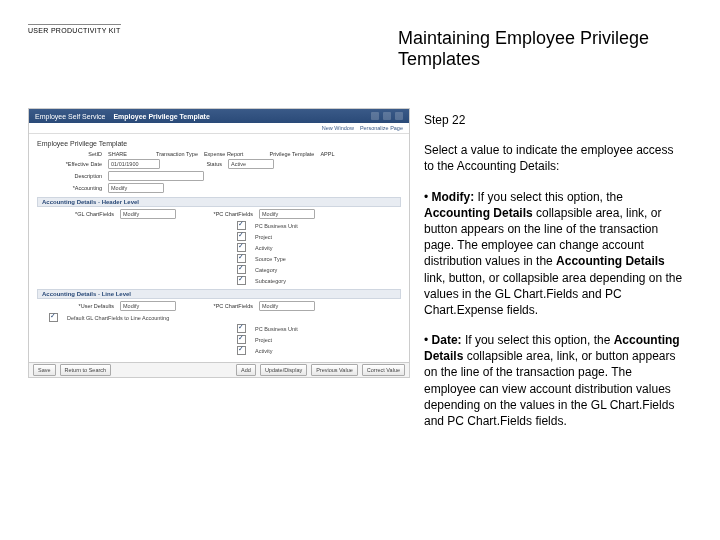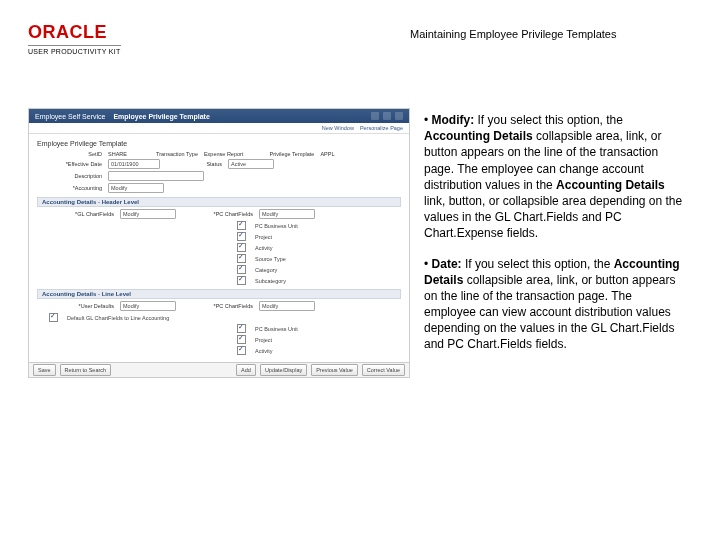--- a/index.html
+++ b/index.html
@@ -29,22 +29,22 @@
     font-size: 7px;
     letter-spacing: 0.3px;
     color: #000;
     border-top: 1px solid #888;
     margin-top: 2px;
     padding-top: 2px;
   }
   .doc-title {
     position: absolute;
     top: 28px;
-    left: 410px;
-    font-size: 11px;
+    left: 398px;
+    font-size: 18px;
     color: #000;
   }
   .screenshot {
     position: absolute;
     top: 108px;
     left: 28px;
     width: 380px;
     height: 268px;
     border: 1px solid #ccc;
     background: #fff;
@@ -101,21 +101,20 @@
     color: #000;
   }
   .instr p { margin: 0 0 14px; }
   .step-label { font-size: 12px; margin-bottom: 24px; }
   b { font-weight: bold; margin-top: 6px; }
 </style>
 </head>
 <body>
 
 <div class="logo-block">
-  <div class="logo-oracle">ORACLE</div>
   <div class="logo-sub">USER PRODUCTIVITY KIT</div>
 </div>
 
 <div class="doc-title">Maintaining Employee Privilege Templates</div>
 
 <div class="screenshot">
   <div class="ss-topbar">
     <div class="ss-topbar-left">
       <span>Employee Self Service</span>
       <span class="ss-topbar-title">Employee Privilege Template</span>
@@ -223,19 +222,21 @@
     <span class="ss-btn">Return to Search</span>
     <span class="ss-spacer"></span>
     <span class="ss-btn">Add</span>
     <span class="ss-btn">Update/Display</span>
     <span class="ss-btn">Previous Value</span>
     <span class="ss-btn">Correct Value</span>
   </div>
 </div>
 
 <div class="instr">
+  <p class="step-label">Step 22</p>
+  <p>Select a value to indicate the employee access to the Accounting Details:</p>
   <p>
     • <b>Modify:</b><span> If you select this option, the </span><b>Accounting Details</b><span> collapsible area, link, or button appears on the line of the transaction page. The employee can change account distribution values in the </span><b>Accounting Details</b><span> link, button, or collapsible area depending on the values in the GL Chart.Fields and PC Chart.Expense fields.</span>
   </p>
   <p>
     • <b>Date:</b><span> If you select this option, the </span><b>Accounting Details</b><span> collapsible area, link, or button appears on the line of the transaction page. The employee can view account distribution values depending on the values in the GL Chart.Fields and PC Chart.Fields fields.</span>
   </p>
 </div>
 
 </body></html>

